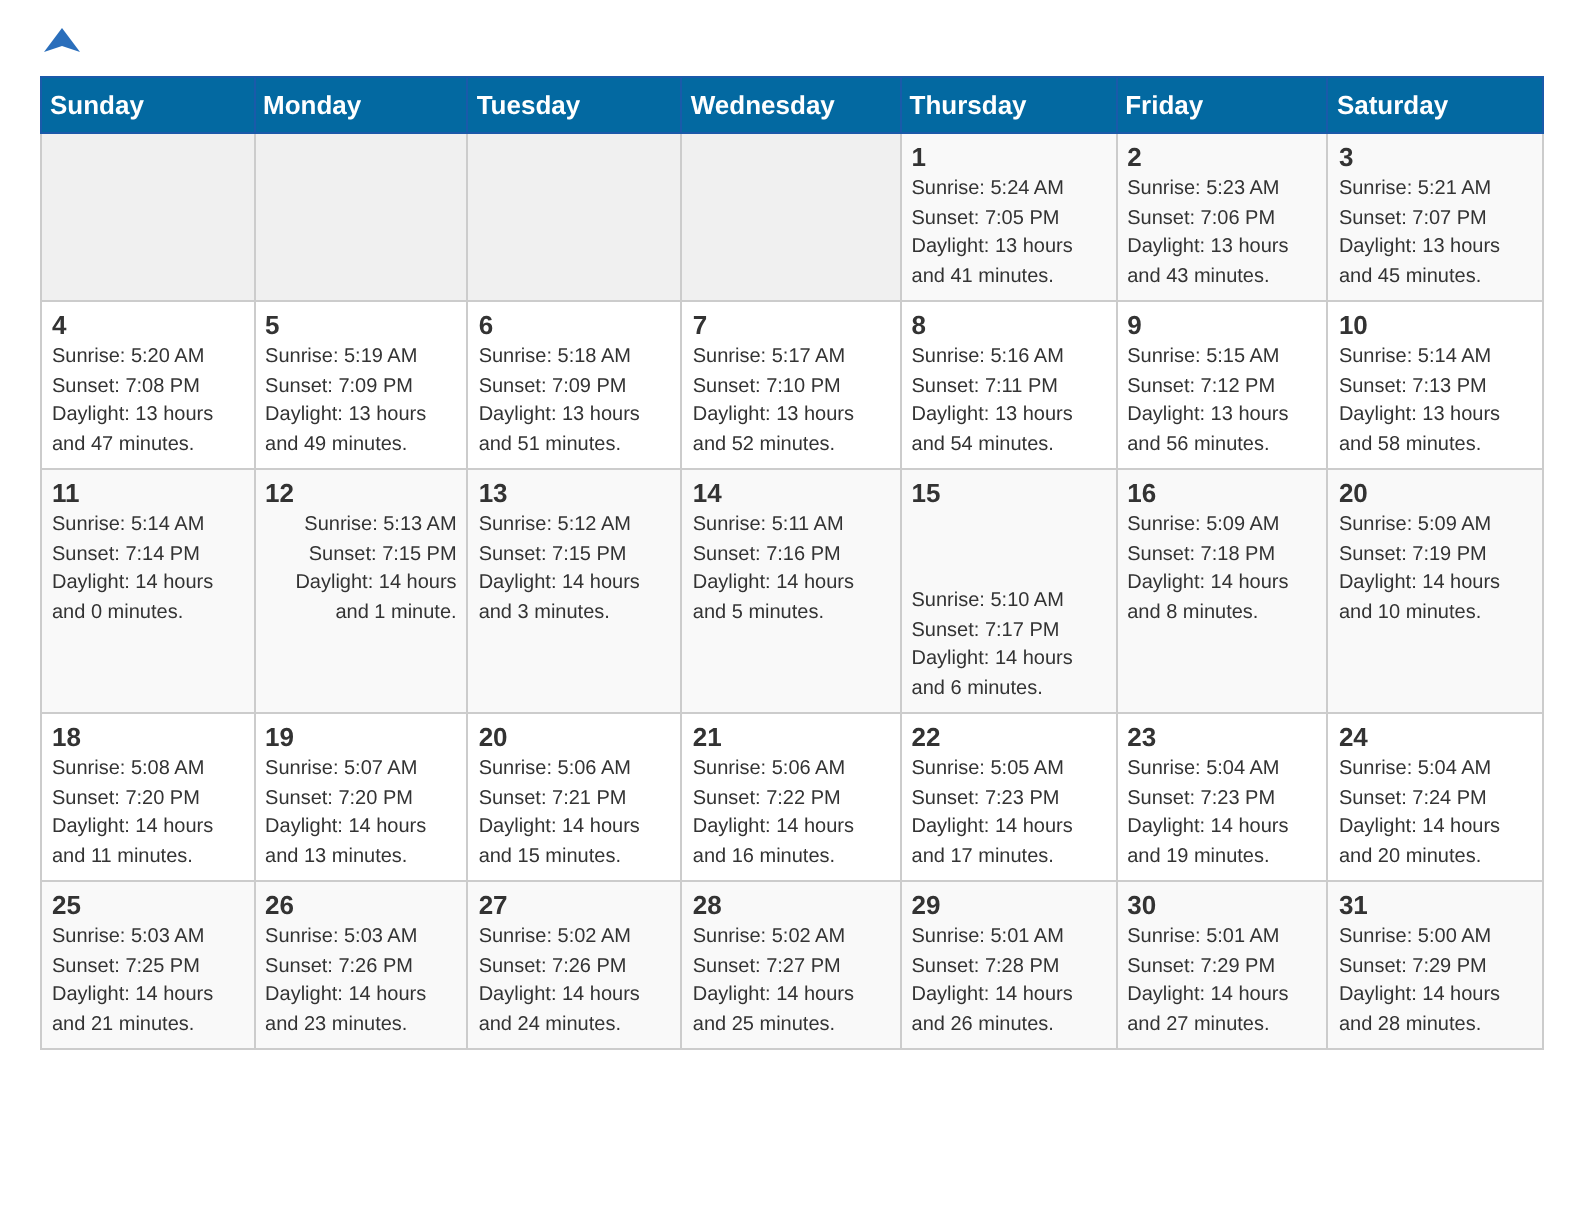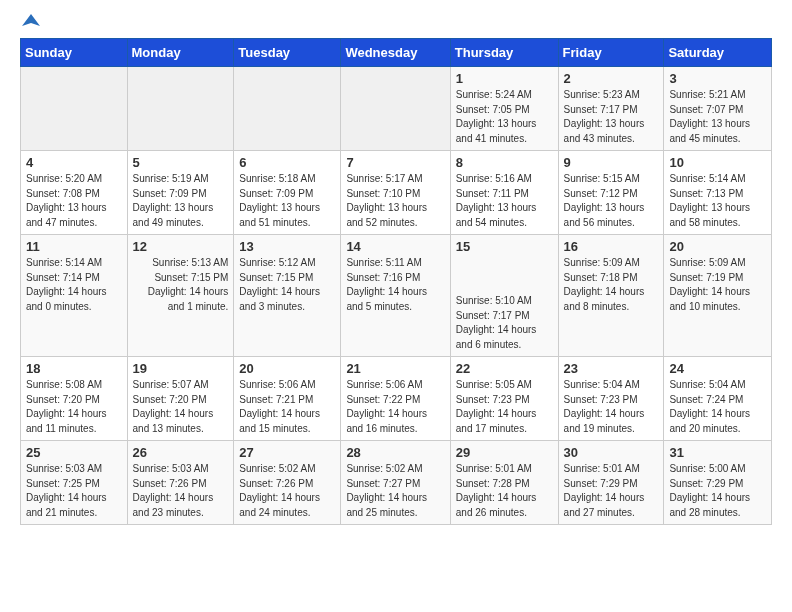--- a/index.html
+++ b/index.html
@@ -32,21 +32,21 @@
       font-size: 15px;
       color: #333;
       margin-bottom: 8px;
     }
     table {
       width: 100%;
       border-collapse: collapse;
       font-size: 11px;
     }
     thead th {
-      background-color: #1d4ed8;
+      background-color: #0369a1;
       color: #fff;
       padding: 6px 4px;
       text-align: left;
       font-size: 13px;
       font-weight: bold;
       border: 1px solid #1a5aaa;
     }
     tbody td {
       border: 1px solid #ccc;
       vertical-align: top;
@@ -119,21 +119,21 @@
           <td>
             <span class="day-number">1</span>
             <div class="day-info" style="white-space: pre-line;">Sunrise: 5:24 AM
 Sunset: 7:05 PM
 Daylight: 13 hours
 and 41 minutes.</div>
           </td>
           <td>
             <span class="day-number">2</span>
             <div class="day-info" style="white-space: pre-line;">Sunrise: 5:23 AM
-Sunset: 7:17 PM
+Sunset: 7:06 PM
 Daylight: 13 hours
 and 43 minutes.</div>
           </td>
           <td>
             <span class="day-number">3</span>
             <div class="day-info" style="white-space: pre-line;">Sunrise: 5:21 AM
 Sunset: 7:07 PM
 Daylight: 13 hours
 and 45 minutes.</div>
           </td>

